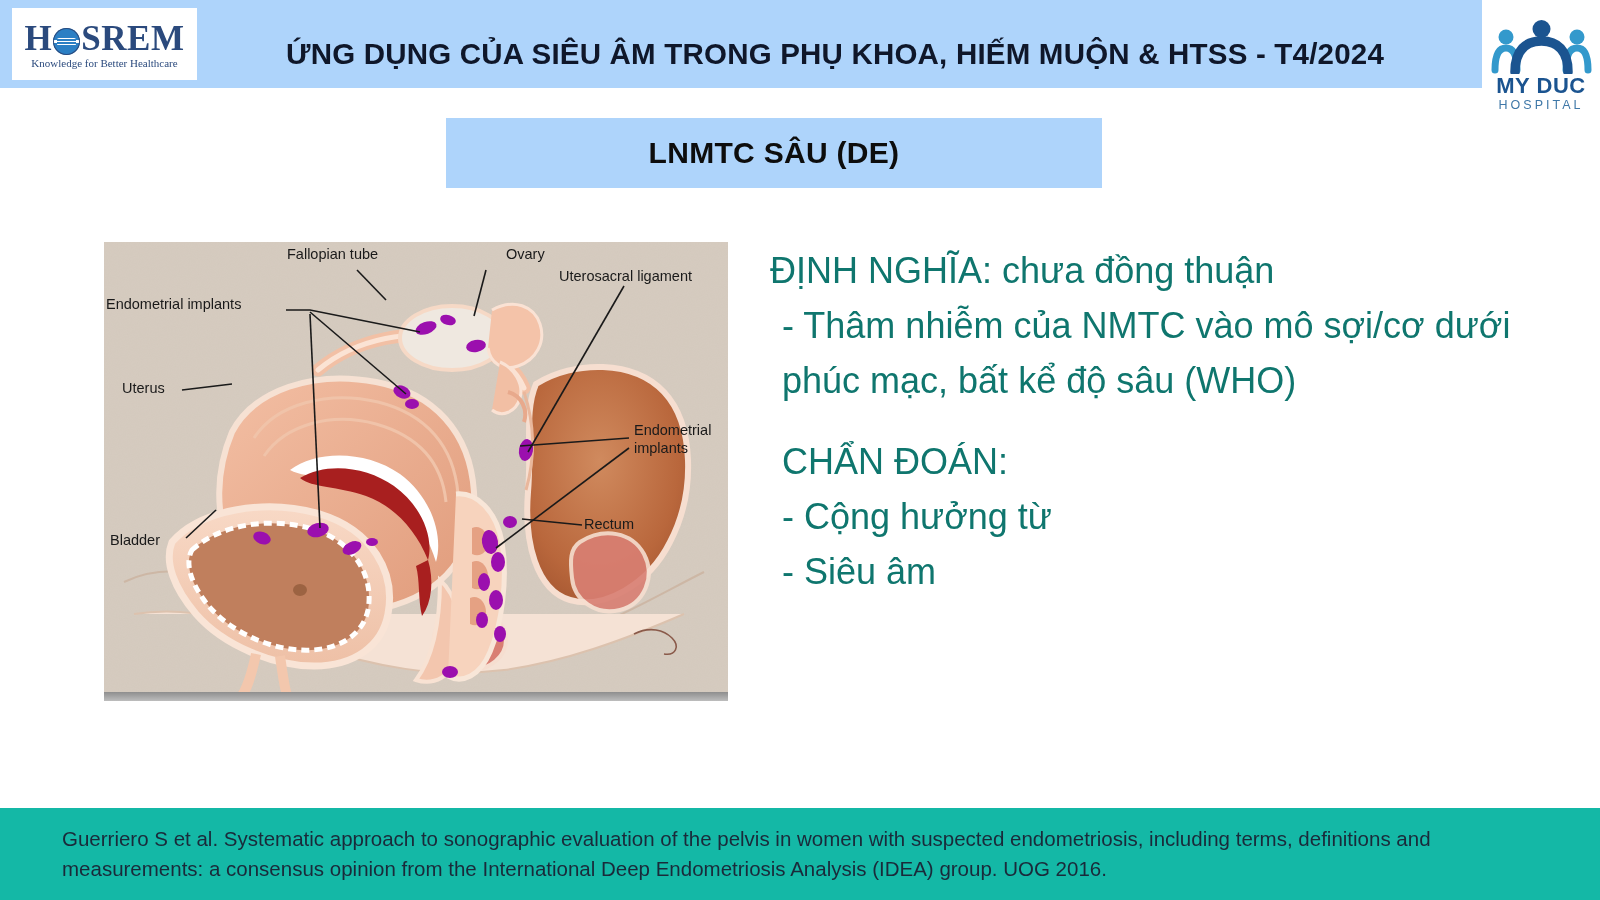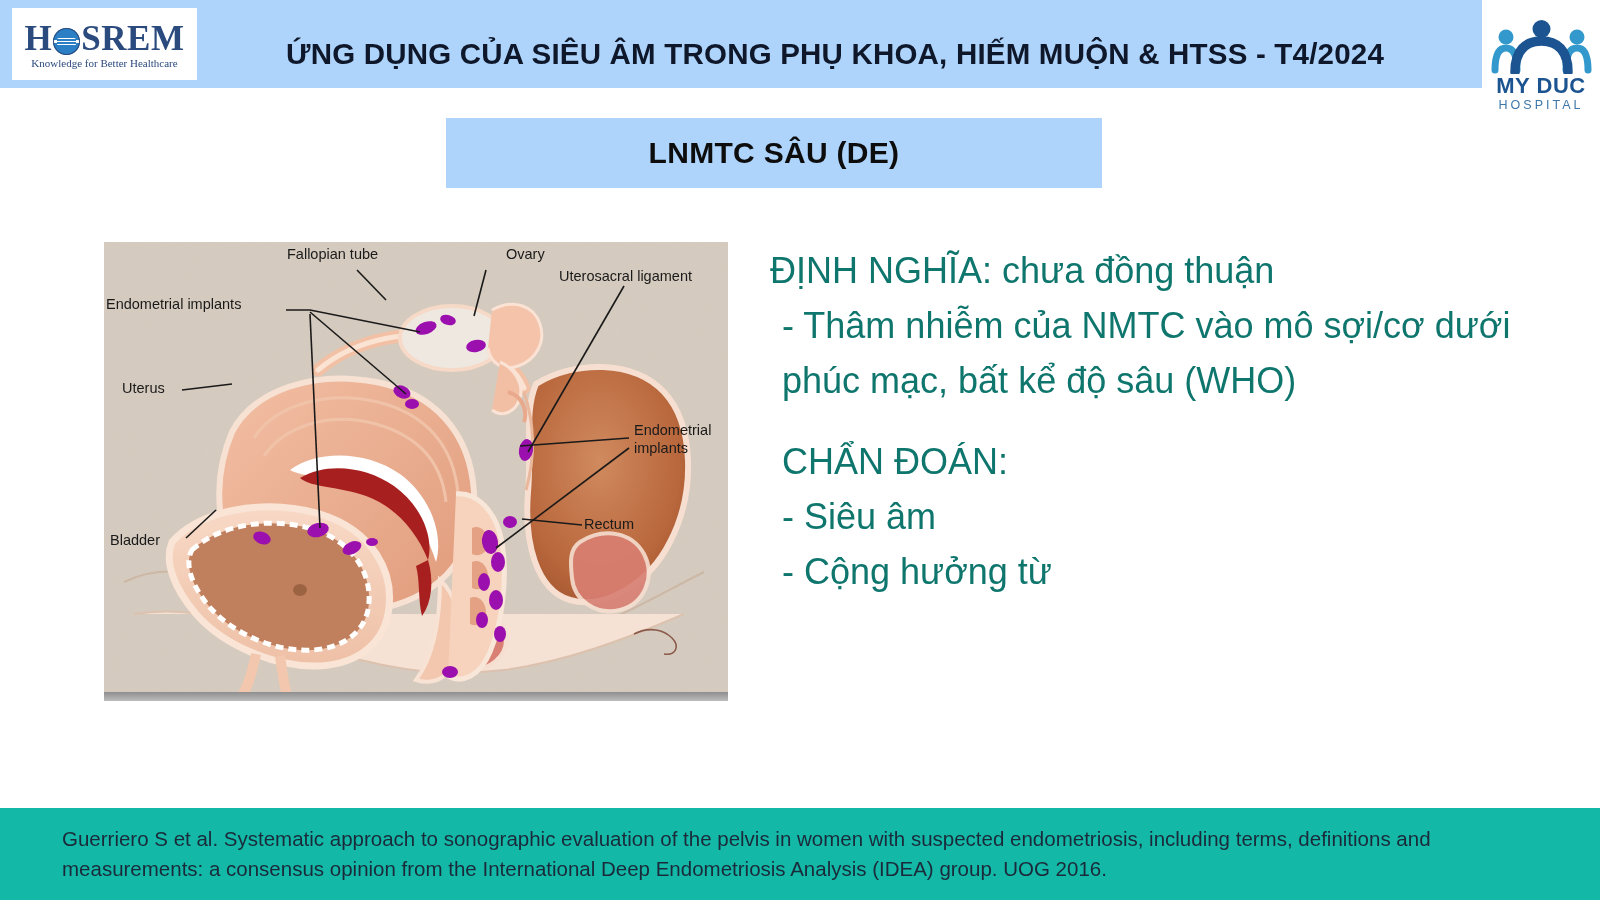--- a/index.html
+++ b/index.html
@@ -276,21 +276,21 @@
     <span class="fig-label" style="left:6px;top:290px;">Bladder</span>
 
     <div class="figure-bottom-bar"></div>
   </div>
 
   <div class="body-text">
     <span class="ln">ĐỊNH NGHĨA: chưa đồng thuận</span>
     <span class="ln indent">- Thâm nhiễm của NMTC vào mô sợi/cơ dưới phúc mạc, bất kể độ sâu (WHO)</span>
     <span class="gap"></span>
     <span class="ln indent">CHẨN ĐOÁN:</span>
+    <span class="ln indent">- Cộng hưởng từ</span>
     <span class="ln indent">- Siêu âm</span>
-    <span class="ln indent">- Cộng hưởng từ</span>
   </div>
 
   <div class="footer-band">
     <div class="footer-text">Guerriero S et al. Systematic approach to sonographic evaluation of the pelvis in women with suspected endometriosis, including terms, definitions and measurements: a consensus opinion from the International Deep Endometriosis Analysis (IDEA) group. UOG 2016.</div>
   </div>
 
 </div>
 
 </body></html>

